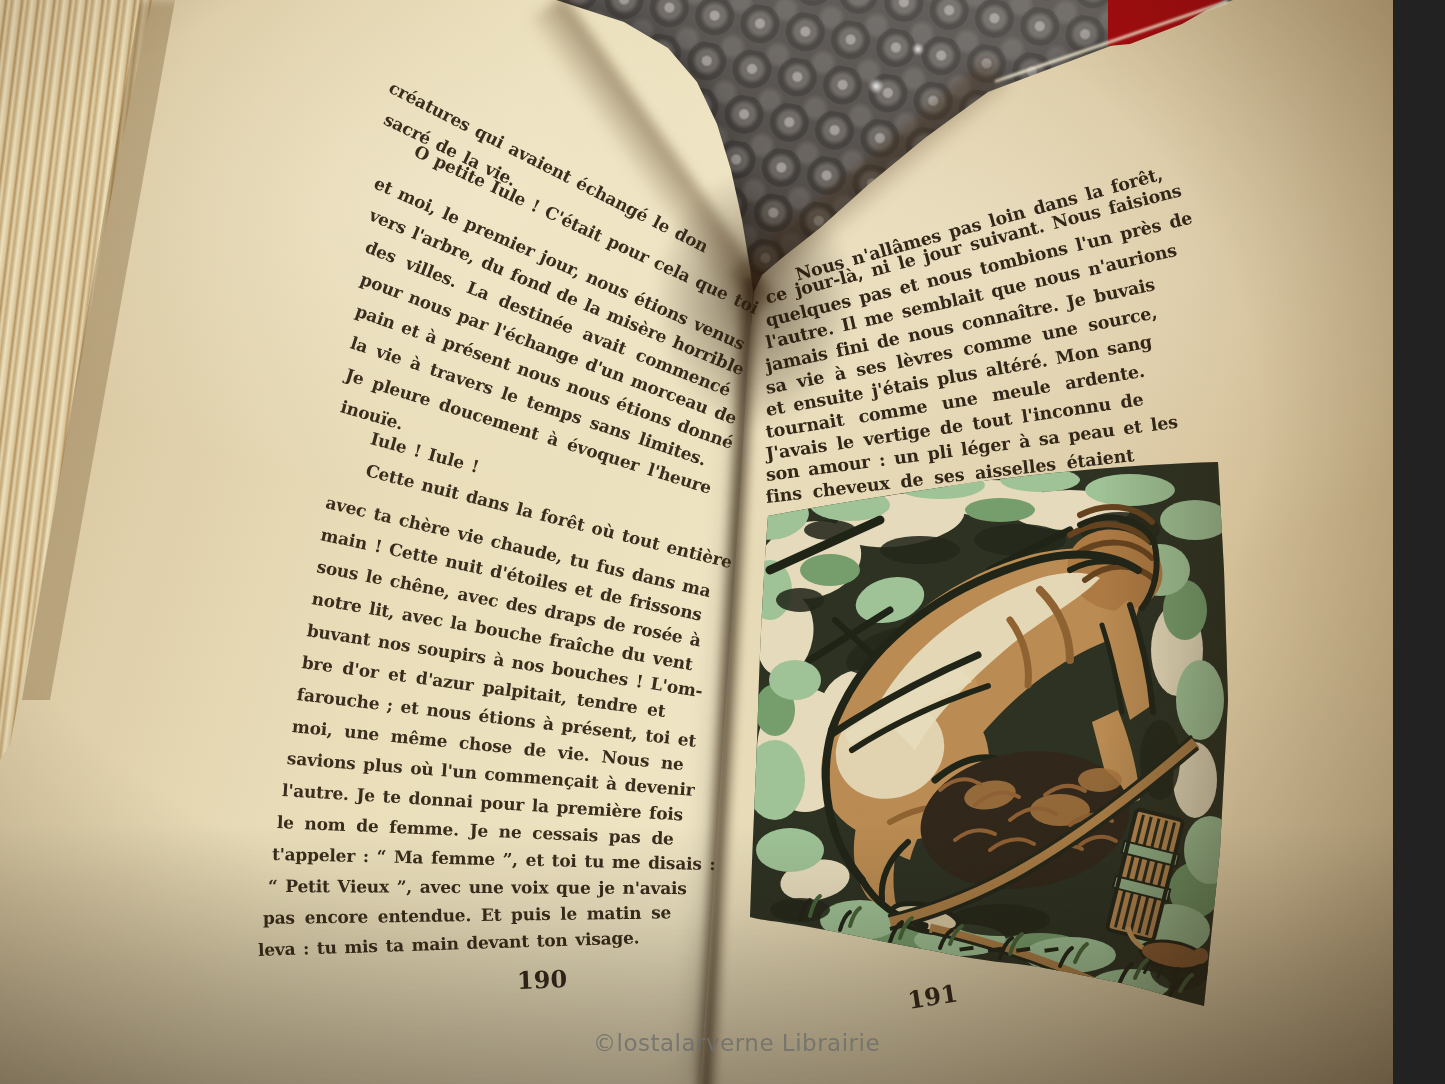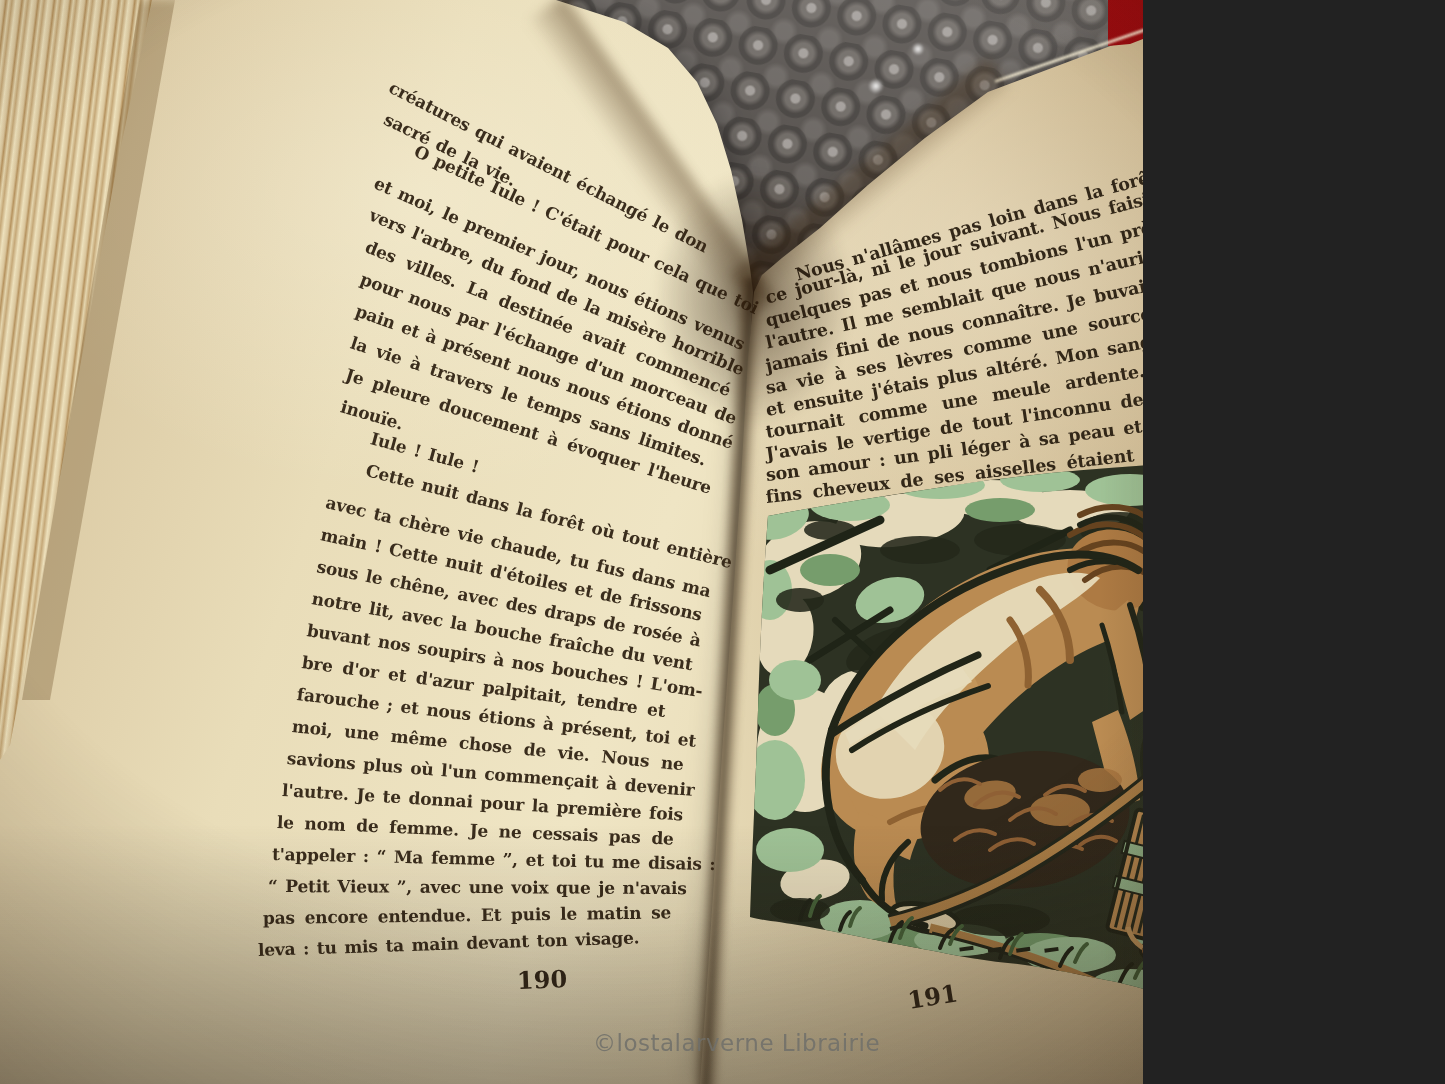--- a/index.html
+++ b/index.html
@@ -1,16 +1,16 @@
 <!DOCTYPE html>
 <html><head>
 <meta charset="utf-8">
 <style>
   html,body{margin:0;padding:0;background:#222;}
-  .stage{position:relative;width:1143px;height:1084px;overflow:hidden;
+  .stage{position:relative;width:1393px;height:1084px;overflow:hidden;
          font-family:"DejaVu Serif","Liberation Serif",serif;}
   
   .wrap{position:absolute;inset:-90px;z-index:0;background-color:#4a4541;
     background-image:
       radial-gradient(circle at 50% 40%, rgba(236,231,226,.5) 0 4px, rgba(165,158,150,.28) 6px 10px, rgba(18,16,14,.32) 15px 19px, transparent 20px),
       radial-gradient(circle at 50% 50%, rgba(205,200,194,.16) 0 8px, transparent 14px);
     background-size:46px 46px,46px 46px;background-position:0 0,23px 23px;
     transform:rotate(10deg);}
   .wraplight{position:absolute;inset:0;z-index:0;
     background:linear-gradient(200deg, rgba(255,255,255,.20) 0%, transparent 35%, rgba(0,0,0,.42) 75%);}

